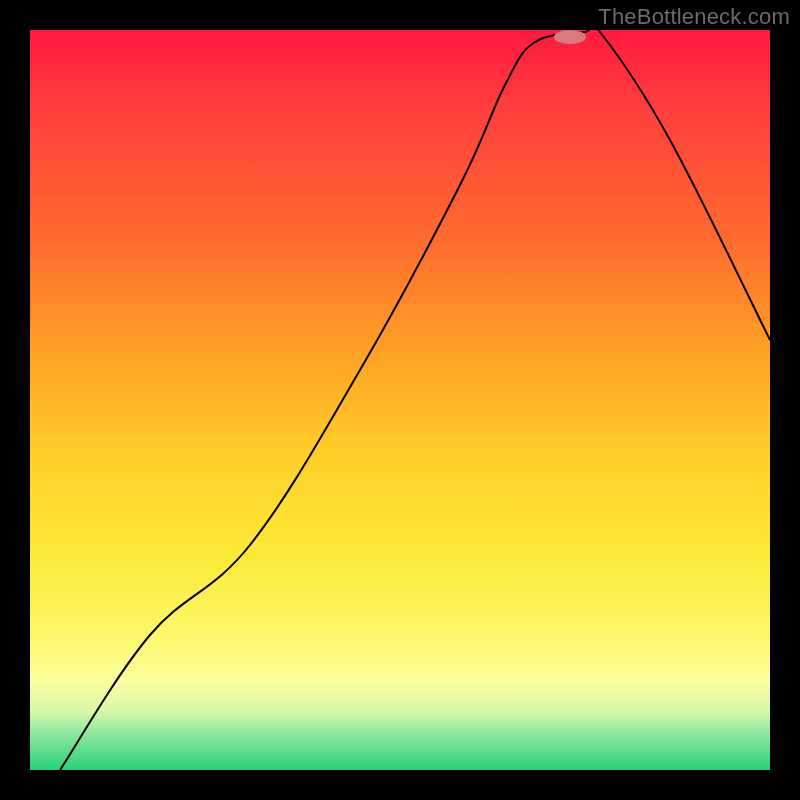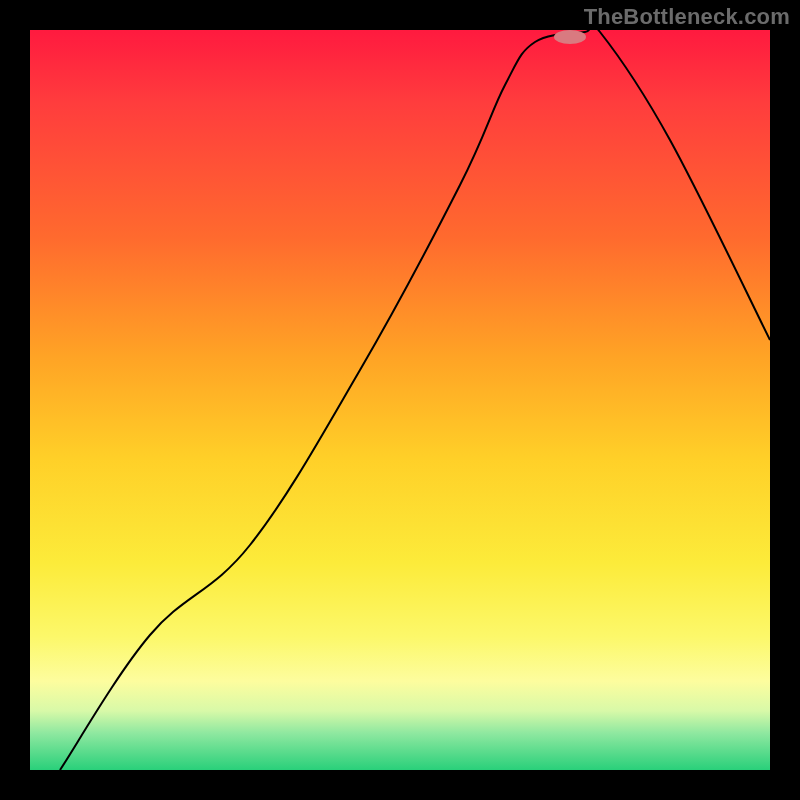--- a/index.html
+++ b/index.html
@@ -61,21 +61,21 @@
   .marker {
     fill: #d97a80;
     stroke: none;
   }
   .attribution {
     position: absolute;
     top: 4px;
     right: 10px;
     font-family: Arial, Helvetica, sans-serif;
     font-size: 22px;
-    font-weight: 700;
+    font-weight: 400;
     color: #6b6b6b;
     letter-spacing: 0.2px;
   }
 </style>
 </head>
 <body>
 
 <div class="frame">
   <div class="attribution">TheBottleneck.com</div>
 

